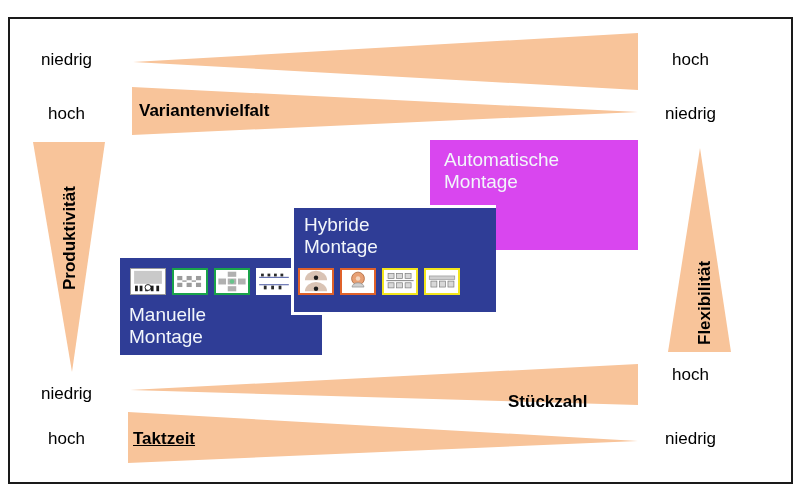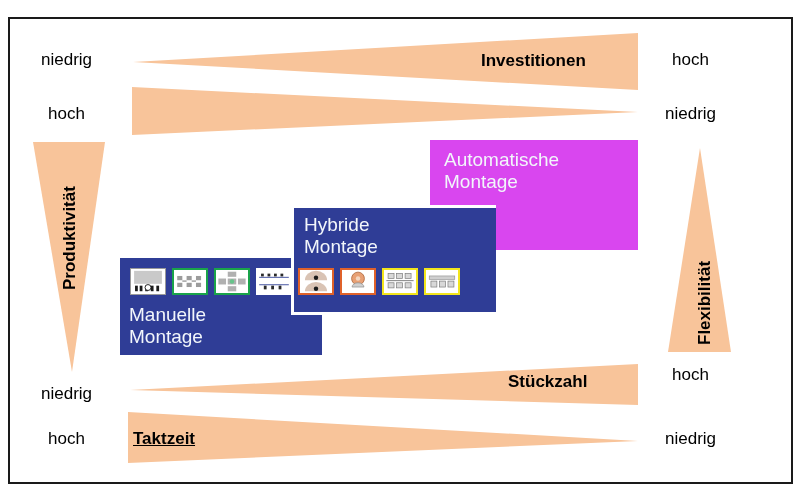--- a/index.html
+++ b/index.html
@@ -120,22 +120,22 @@
 
     <polygon points="33,142 105,142 72,372" fill="#f8c49a"></polygon>
 
     <polygon points="700,148 731,352 668,352" fill="#f8c49a"></polygon>
 
     <polygon points="130,390 638,364 638,405" fill="#f8c49a"></polygon>
 
     <polygon points="128,412 128,463 638,441" fill="#f8c49a"></polygon>
   </svg>
 
-  <div class="wedge-label" style="left:481px; top:51px;">Investitionen</div>
-  <div class="wedge-label" style="left:508px; top:372px;">Stückzahl</div>
+  <div class="wedge-label" style="left:139px; top:101px;">Variantenvielfalt</div>
+  <div class="wedge-label" style="left:508px; top:392px;">Stückzahl</div>
   <div class="wedge-label" style="left:133px; top:429px;text-decoration:underline;">Taktzeit</div>
 
   <div class="vert-label" style="left:60px; top:290px; transform: rotate(-90deg);">Produktivität</div>
   <div class="vert-label" style="left:695px; top:345px; transform: rotate(-90deg);">Flexibilität</div>
 
   <div class="edge-label" style="left:41px; top:50px;">niedrig</div>
   <div class="edge-label" style="left:48px; top:104px;">hoch</div>
   <div class="edge-label" style="left:672px; top:50px;">hoch</div>
   <div class="edge-label" style="left:665px; top:104px;">niedrig</div>
 

